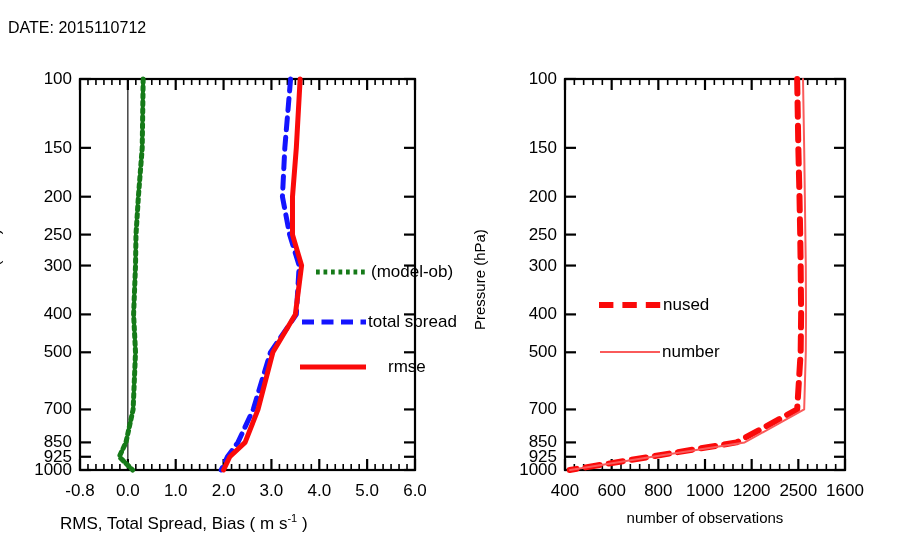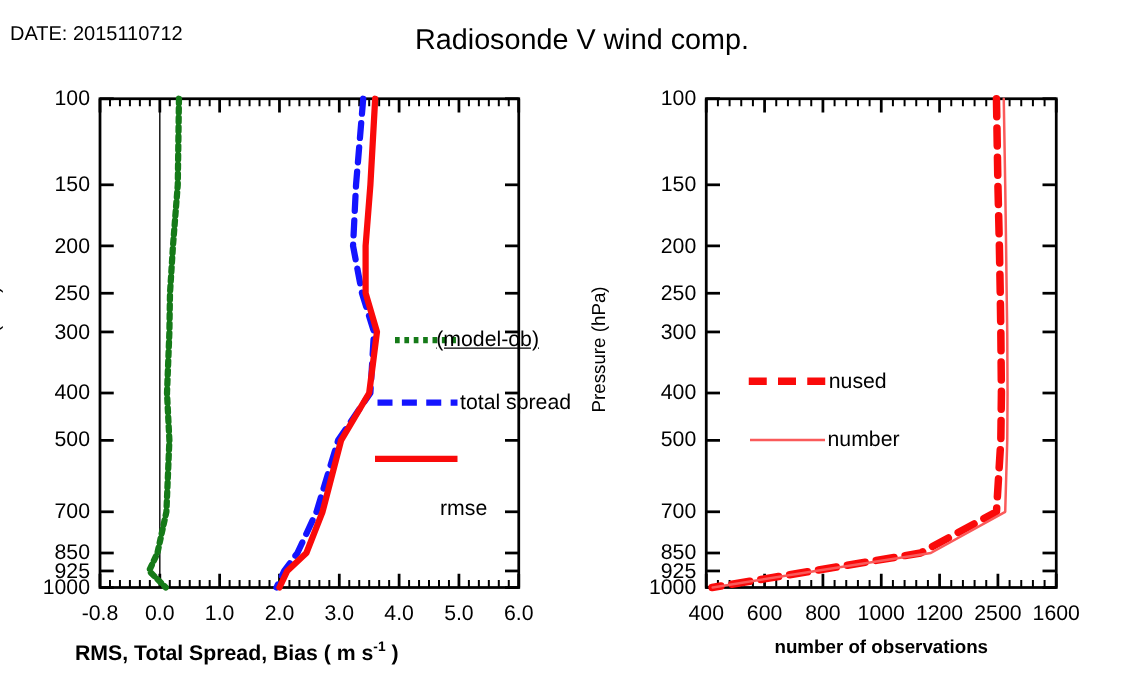--- a/index.html
+++ b/index.html
@@ -31,42 +31,40 @@
     top: 20px;
     font-size: 23px;
   }
   .axis-ylabel {
     font-size: 15px;
     transform-origin: 0 0;
     transform: rotate(-90deg);
   }
   .axis-xlabel {
     font-size: 17px;
-    font-weight: bold;
   }
   .tick-label-y {
     font-size: 17px;
     text-align: right;
   }
   .tick-label-x {
     font-size: 17px;
     text-align: center;
   }
   .legend-label {
     font-size: 17px;
   }
   svg { position: absolute; left: 0; top: 0; }
 </style>
 </head>
 <body>
 
 <div id="root">
 
   <div class="txt" id="date-label">DATE: 2015110712</div>
-  <div class="txt" id="chart-title">Radiosonde V wind comp.</div>
 
   <svg id="plot" width="900" height="560">
       <rect x="80" y="79" width="335" height="391" fill="none" stroke="#000" stroke-width="2.2"></rect>
       <line x1="80" y1="470" x2="80" y2="459" stroke="#000" stroke-width="2.2"></line>
       <line x1="80" y1="79" x2="80" y2="90" stroke="#000" stroke-width="2.2"></line>
       <line x1="87.97619047619048" y1="470" x2="87.97619047619048" y2="464" stroke="#000" stroke-width="1.6"></line>
       <line x1="87.97619047619048" y1="79" x2="87.97619047619048" y2="85" stroke="#000" stroke-width="1.6"></line>
       <line x1="95.95238095238095" y1="470" x2="95.95238095238095" y2="464" stroke="#000" stroke-width="1.6"></line>
       <line x1="95.95238095238095" y1="79" x2="95.95238095238095" y2="85" stroke="#000" stroke-width="1.6"></line>
       <line x1="103.92857142857143" y1="470" x2="103.92857142857143" y2="464" stroke="#000" stroke-width="1.6"></line>
@@ -282,23 +280,23 @@
       <div class="txt tick-label-y" style="left: 17px; top: 138.852px;;width:55px">150</div>
       <div class="txt tick-label-y" style="left: 17px; top: 187.703px;;width:55px">200</div>
       <div class="txt tick-label-y" style="left: 17px; top: 225.595px;;width:55px">250</div>
       <div class="txt tick-label-y" style="left: 17px; top: 256.554px;;width:55px">300</div>
       <div class="txt tick-label-y" style="left: 17px; top: 305.405px;;width:55px">400</div>
       <div class="txt tick-label-y" style="left: 17px; top: 343.297px;;width:55px">500</div>
       <div class="txt tick-label-y" style="left: 17px; top: 400.433px;;width:55px">700</div>
       <div class="txt tick-label-y" style="left: 17px; top: 433.403px;;width:55px">850</div>
       <div class="txt tick-label-y" style="left: 17px; top: 447.761px;;width:55px">925</div>
       <div class="txt tick-label-y" style="left: 17px; top: 461px;;width:55px">1000</div>
-      <div class="txt legend-label" style="left: 349px; top: 263px; text-decoration: underline;">(model-ob)</div>
+      <div class="txt legend-label" style="left: 371px; top: 263px;">(model-ob)</div>
       <div class="txt legend-label" style="left: 368px; top: 313px;">total spread</div>
-      <div class="txt legend-label" style="left: 352px; top: 358px; margin-top: 40px;">rmse</div>
+      <div class="txt legend-label" style="left: 388px; top: 358px;">rmse</div>
       <div class="txt axis-xlabel" style="left: 60px; top: 513px;">RMS, Total Spread, Bias ( m s<span style="font-size:11px;vertical-align:super">-1</span> )</div>
       <div class="txt axis-ylabel" style="left: -13px; top: 329.5px;">Pressure (hPa)</div>
       <div class="txt tick-label-x" style="left: 543px; top: 482px;;width:44px">400</div>
       <div class="txt tick-label-x" style="left: 589.667px; top: 482px;;width:44px">600</div>
       <div class="txt tick-label-x" style="left: 636.333px; top: 482px;;width:44px">800</div>
       <div class="txt tick-label-x" style="left: 683px; top: 482px;;width:44px">1000</div>
       <div class="txt tick-label-x" style="left: 729.667px; top: 482px;;width:44px">1200</div>
       <div class="txt tick-label-x" style="left: 776.333px; top: 482px;;width:44px">2500</div>
       <div class="txt tick-label-x" style="left: 823px; top: 482px;;width:44px">1600</div>
       <div class="txt tick-label-y" style="left: 502px; top: 70px;;width:55px">100</div>

